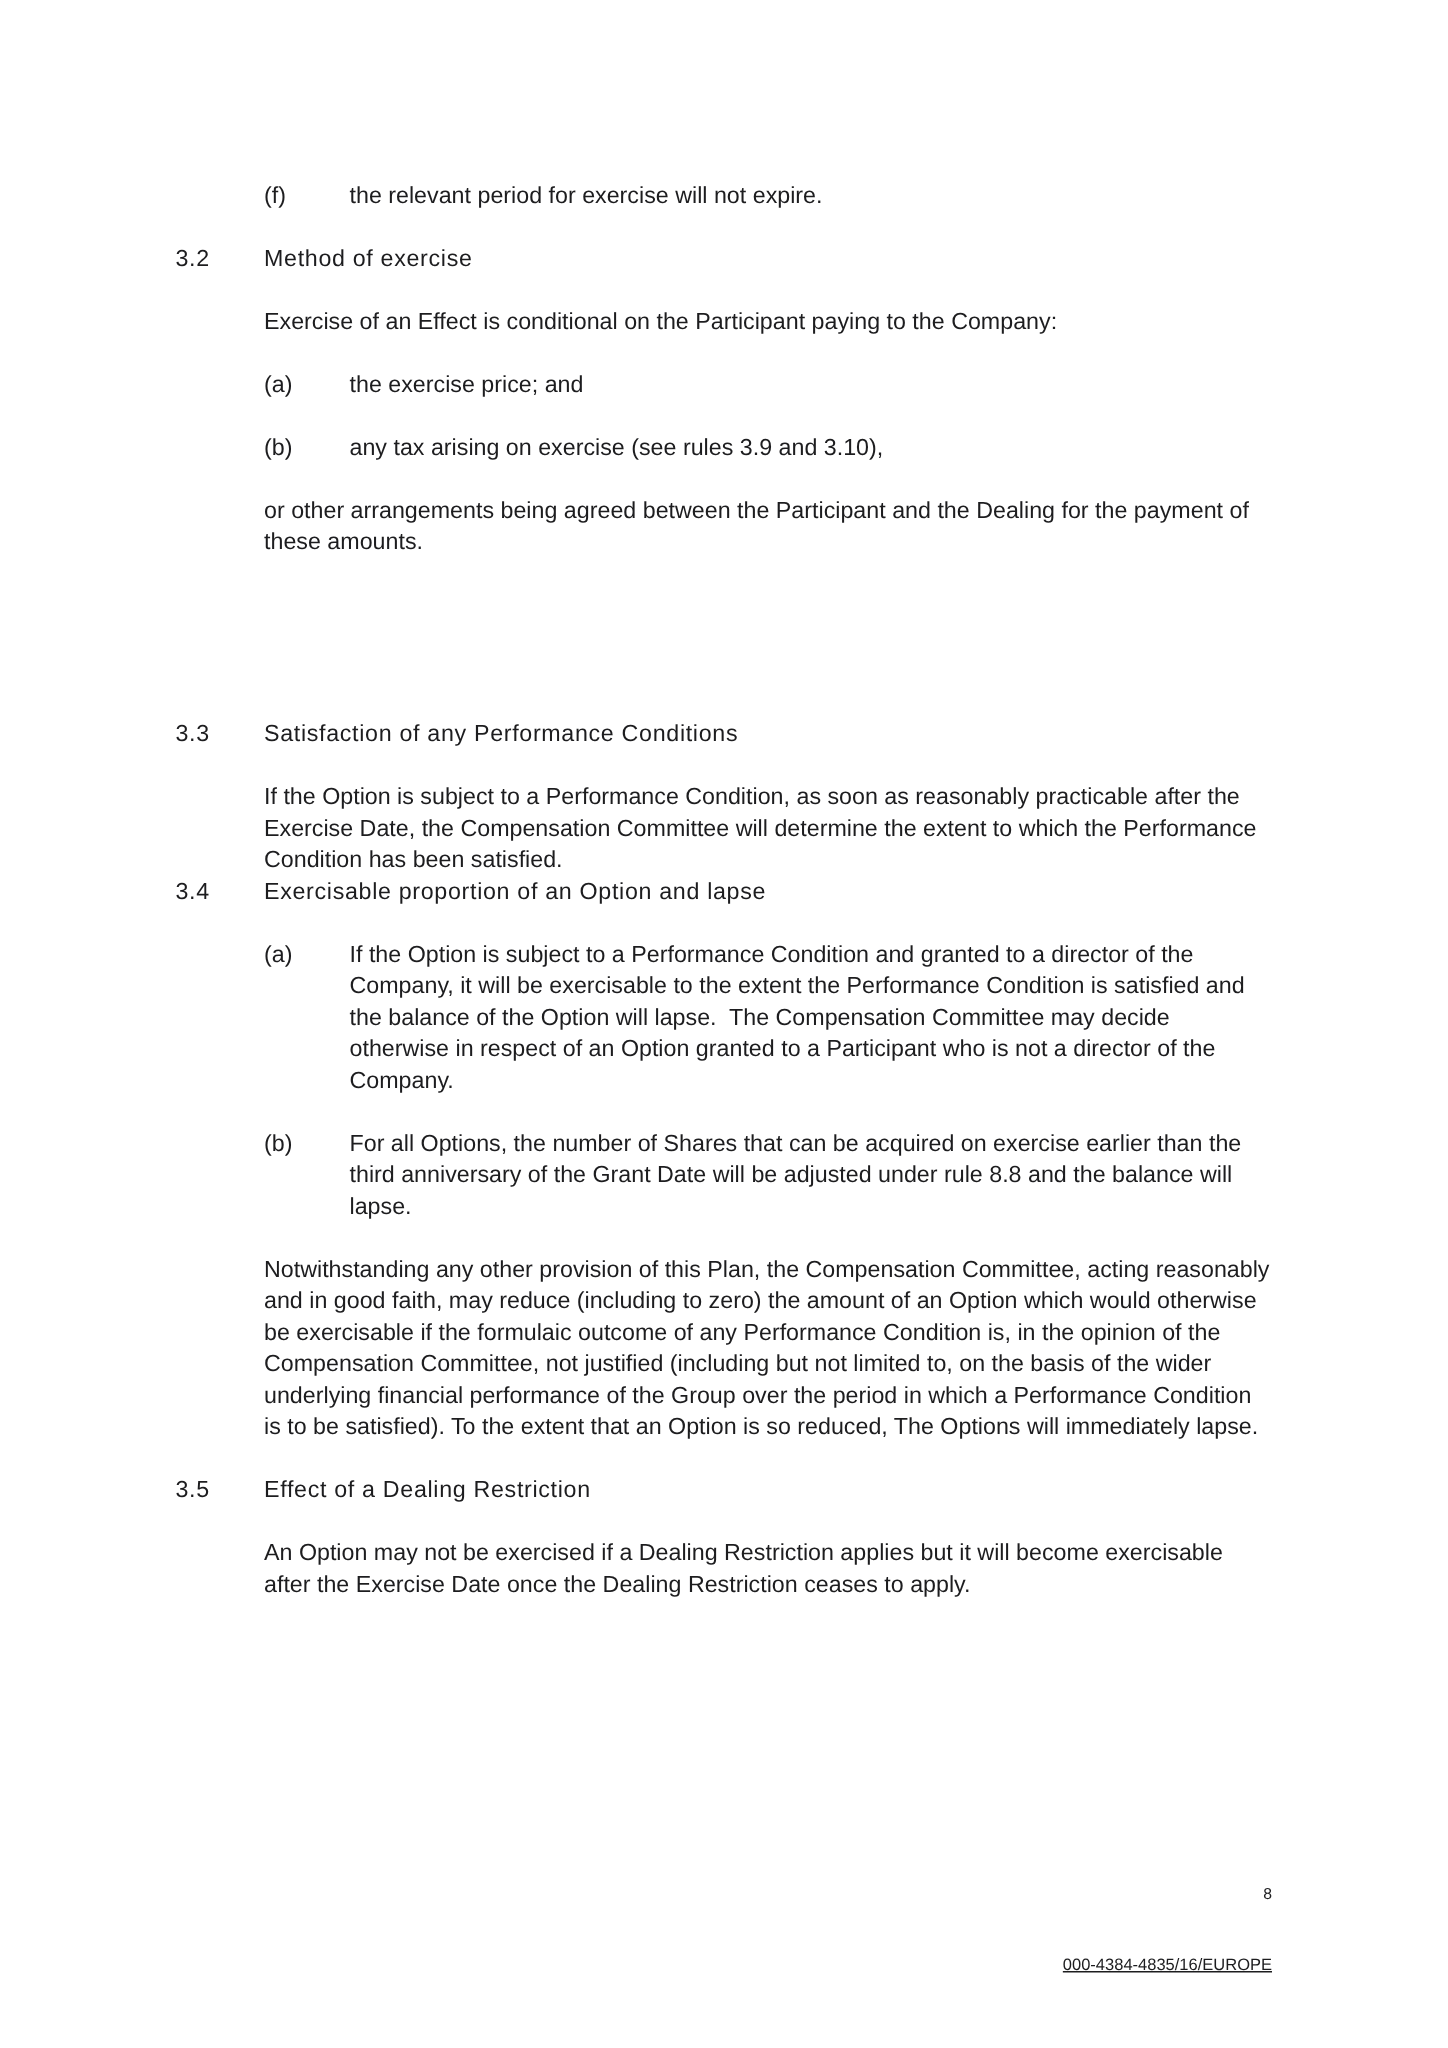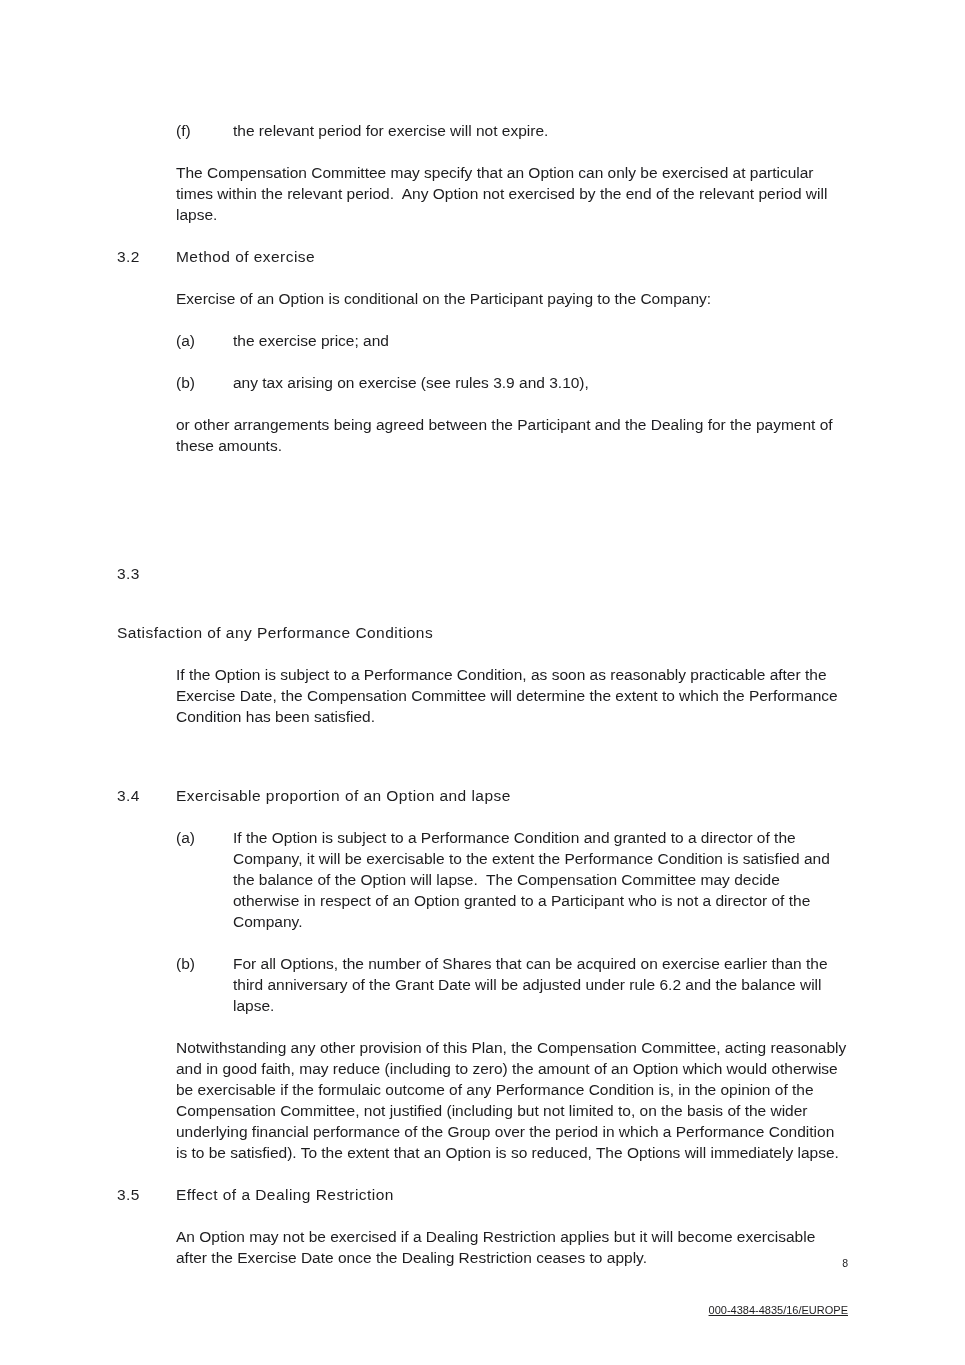--- a/index.html
+++ b/index.html
@@ -16,22 +16,22 @@
   .content {
     position: absolute;
     left: 117px;
     top: 120px;
     width: 731px;
     font-size: 15.5px;
     line-height: 21px;
   }
   .blk { margin: 0; }
   .mt    { margin-top: 21px; }
-  .mt-xl { margin-top: 107px; flex-direction: column; }
-  .mt-lg { margin-top: 58px; }
+  .mt-xl { margin-top: 107px; }
+  .mt-lg { }
 
   .para {
     margin-left: 59px;
     white-space: pre-wrap;
   }
   .sub {
     display: flex;
     margin-left: 59px;
   }
   .sub-label { flex: 0 0 57px; }
@@ -64,28 +64,27 @@
 <body>
 
 <div class="page">
   <div class="content">
 
     <div class="blk sub">
       <span class="sub-label">(f)</span>
       <span class="sub-text">the relevant period for exercise will not expire.</span>
     </div>
 
-    <p class="blk mt para">The Compensation Committee may specify that an Option can only be exercised at particular times within the relevant period.  Any Option not exercised by the end of the relevant period will lapse.</p>
 
     <div class="blk mt heading">
       <span class="h-num">3.2</span>
       <span class="h-title">Method of exercise</span>
     </div>
 
-    <p class="blk mt para">Exercise of an Option is conditional on the Participant paying to the Company:</p>
+    <p class="blk mt para">Exercise of an Effect is conditional on the Participant paying to the Company:</p>
 
     <div class="blk mt sub">
       <span class="sub-label">(a)</span>
       <span class="sub-text">the exercise price; and</span>
     </div>
 
     <div class="blk mt sub">
       <span class="sub-label">(b)</span>
       <span class="sub-text">any tax arising on exercise (see rules 3.9 and 3.10),</span>
     </div>
@@ -104,21 +103,21 @@
       <span class="h-title">Exercisable proportion of an Option and lapse</span>
     </div>
 
     <div class="blk mt sub">
       <span class="sub-label">(a)</span>
       <span class="sub-text">If the Option is subject to a Performance Condition and granted to a director of the Company, it will be exercisable to the extent the Performance Condition is satisfied and the balance of the Option will lapse.  The Compensation Committee may decide otherwise in respect of an Option granted to a Participant who is not a director of the Company.</span>
     </div>
 
     <div class="blk mt sub">
       <span class="sub-label">(b)</span>
-      <span class="sub-text">For all Options, the number of Shares that can be acquired on exercise earlier than the third anniversary of the Grant Date will be adjusted under rule 6.2 and the balance will lapse.</span>
+      <span class="sub-text">For all Options, the number of Shares that can be acquired on exercise earlier than the third anniversary of the Grant Date will be adjusted under rule 8.8 and the balance will lapse.</span>
     </div>
 
     <p class="blk mt para">Notwithstanding any other provision of this Plan, the Compensation Committee, acting reasonably and in good faith, may reduce (including to zero) the amount of an Option which would otherwise be exercisable if the formulaic outcome of any Performance Condition is, in the opinion of the Compensation Committee, not justified (including but not limited to, on the basis of the wider underlying financial performance of the Group over the period in which a Performance Condition is to be satisfied). To the extent that an Option is so reduced, The Options will immediately lapse.</p>
 
     <div class="blk mt heading">
       <span class="h-num">3.5</span>
       <span class="h-title">Effect of a Dealing Restriction</span>
     </div>
 
     <p class="blk mt para">An Option may not be exercised if a Dealing Restriction applies but it will become exercisable after the Exercise Date once the Dealing Restriction ceases to apply.</p>

